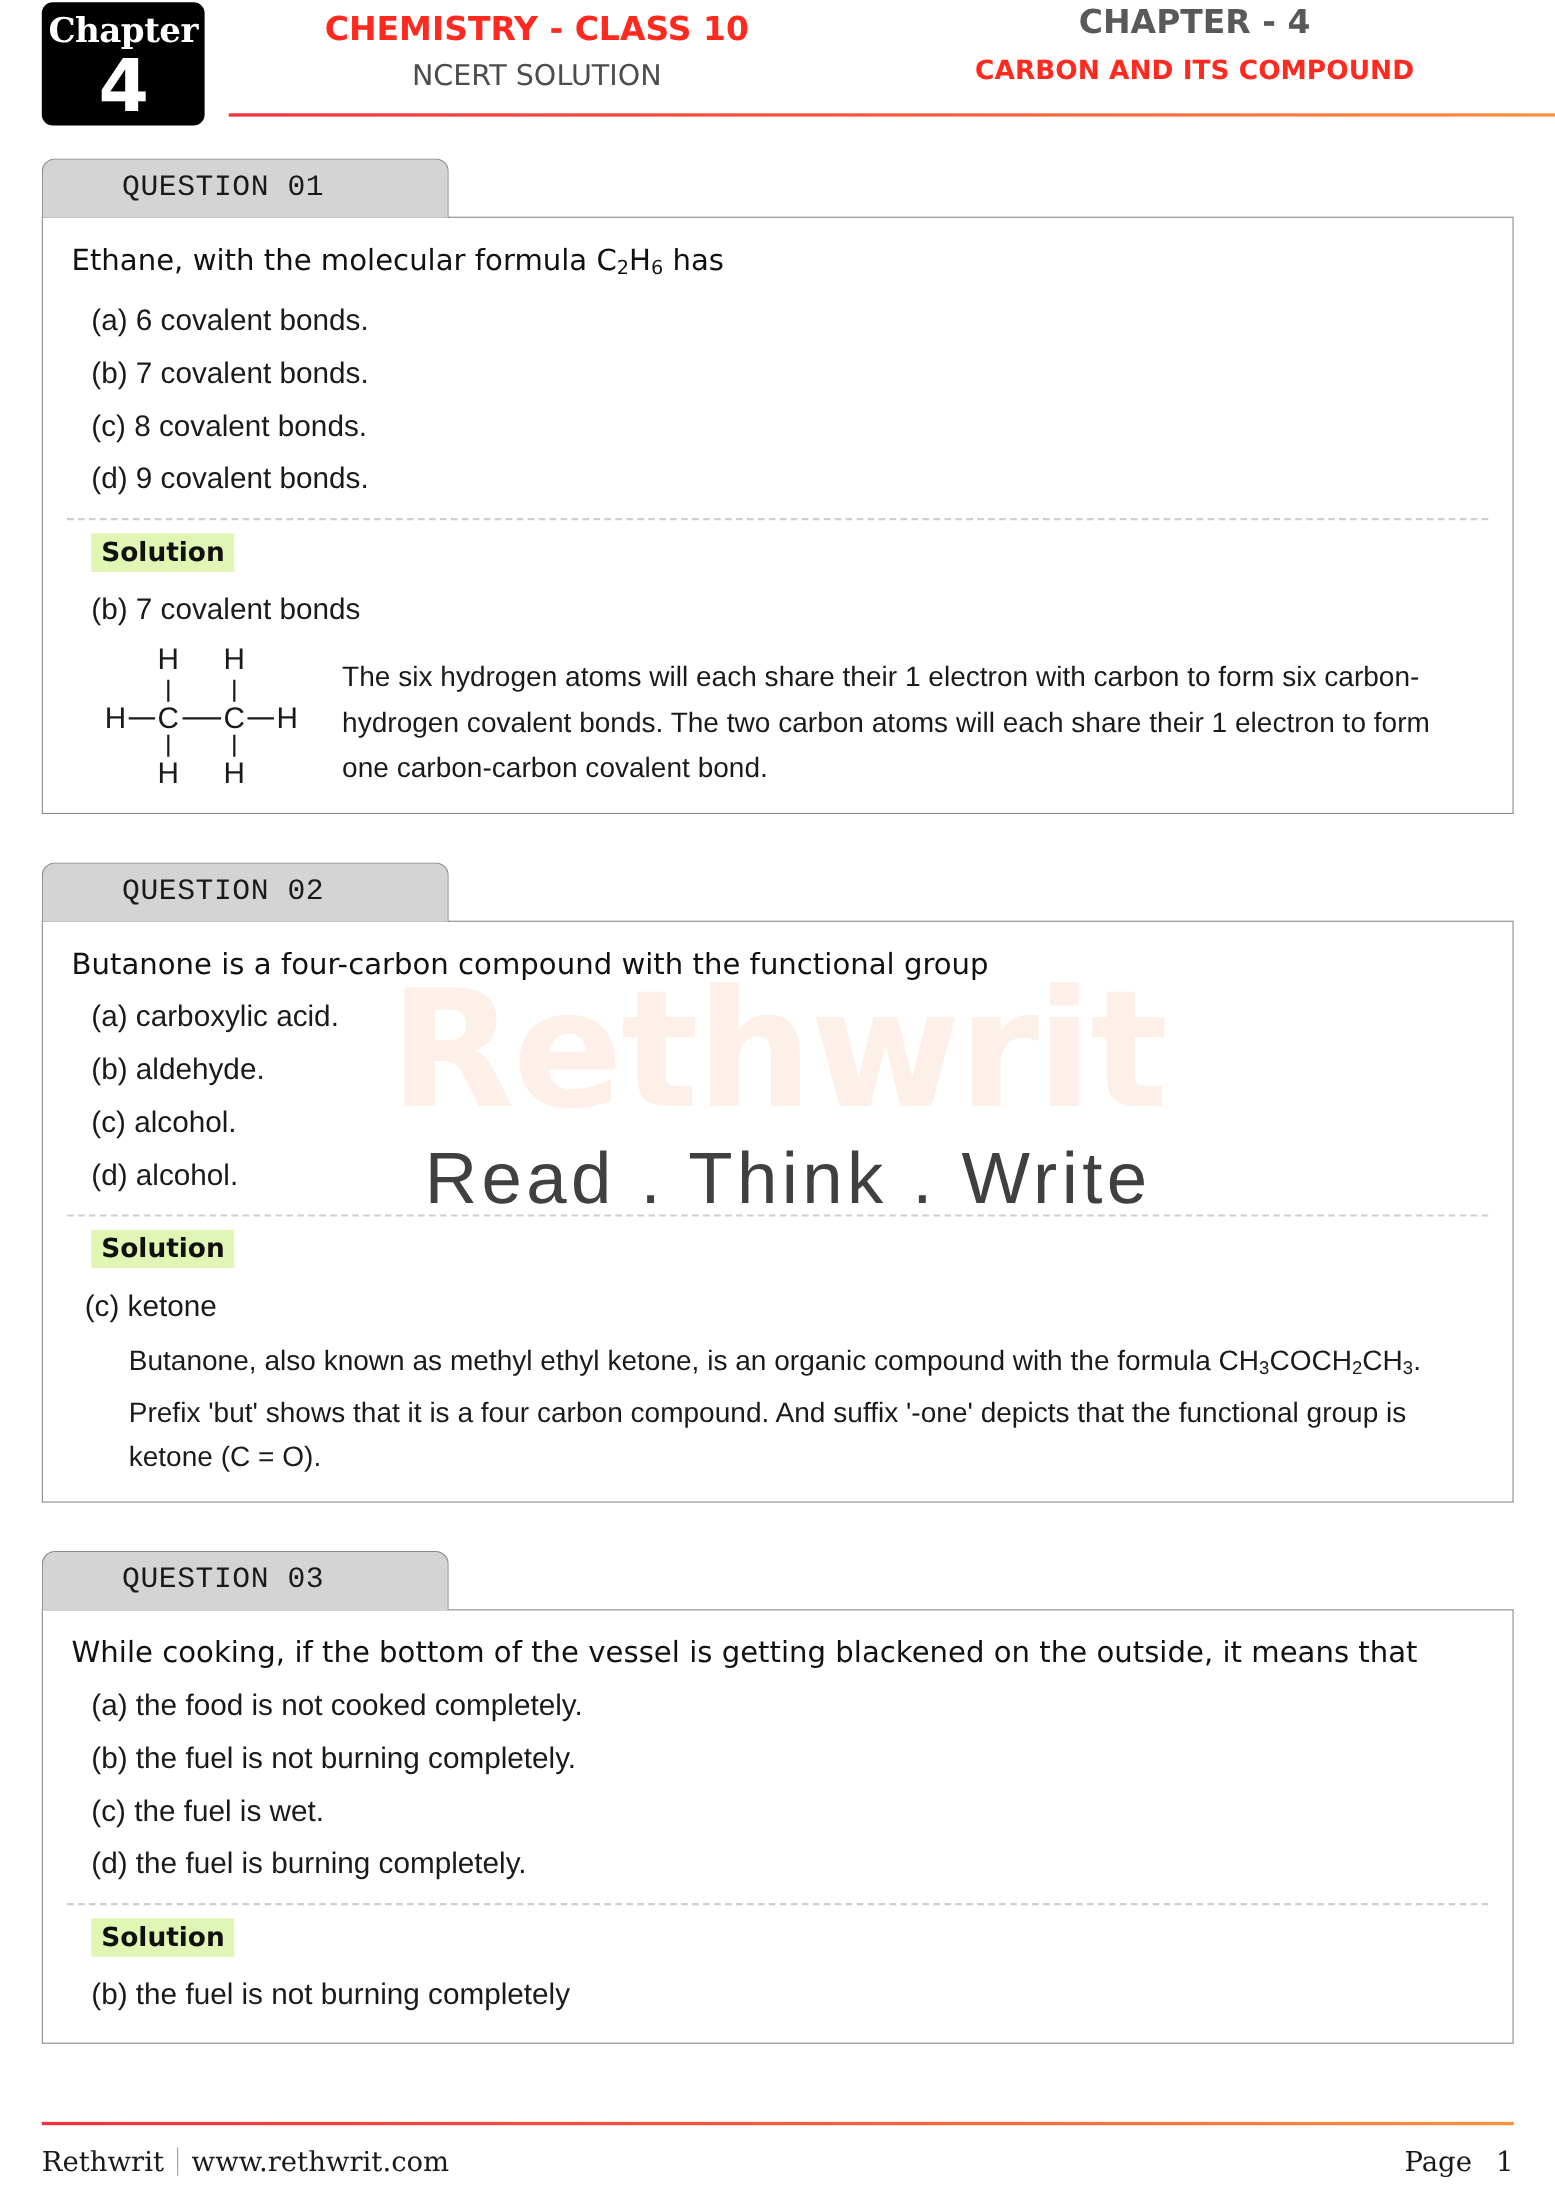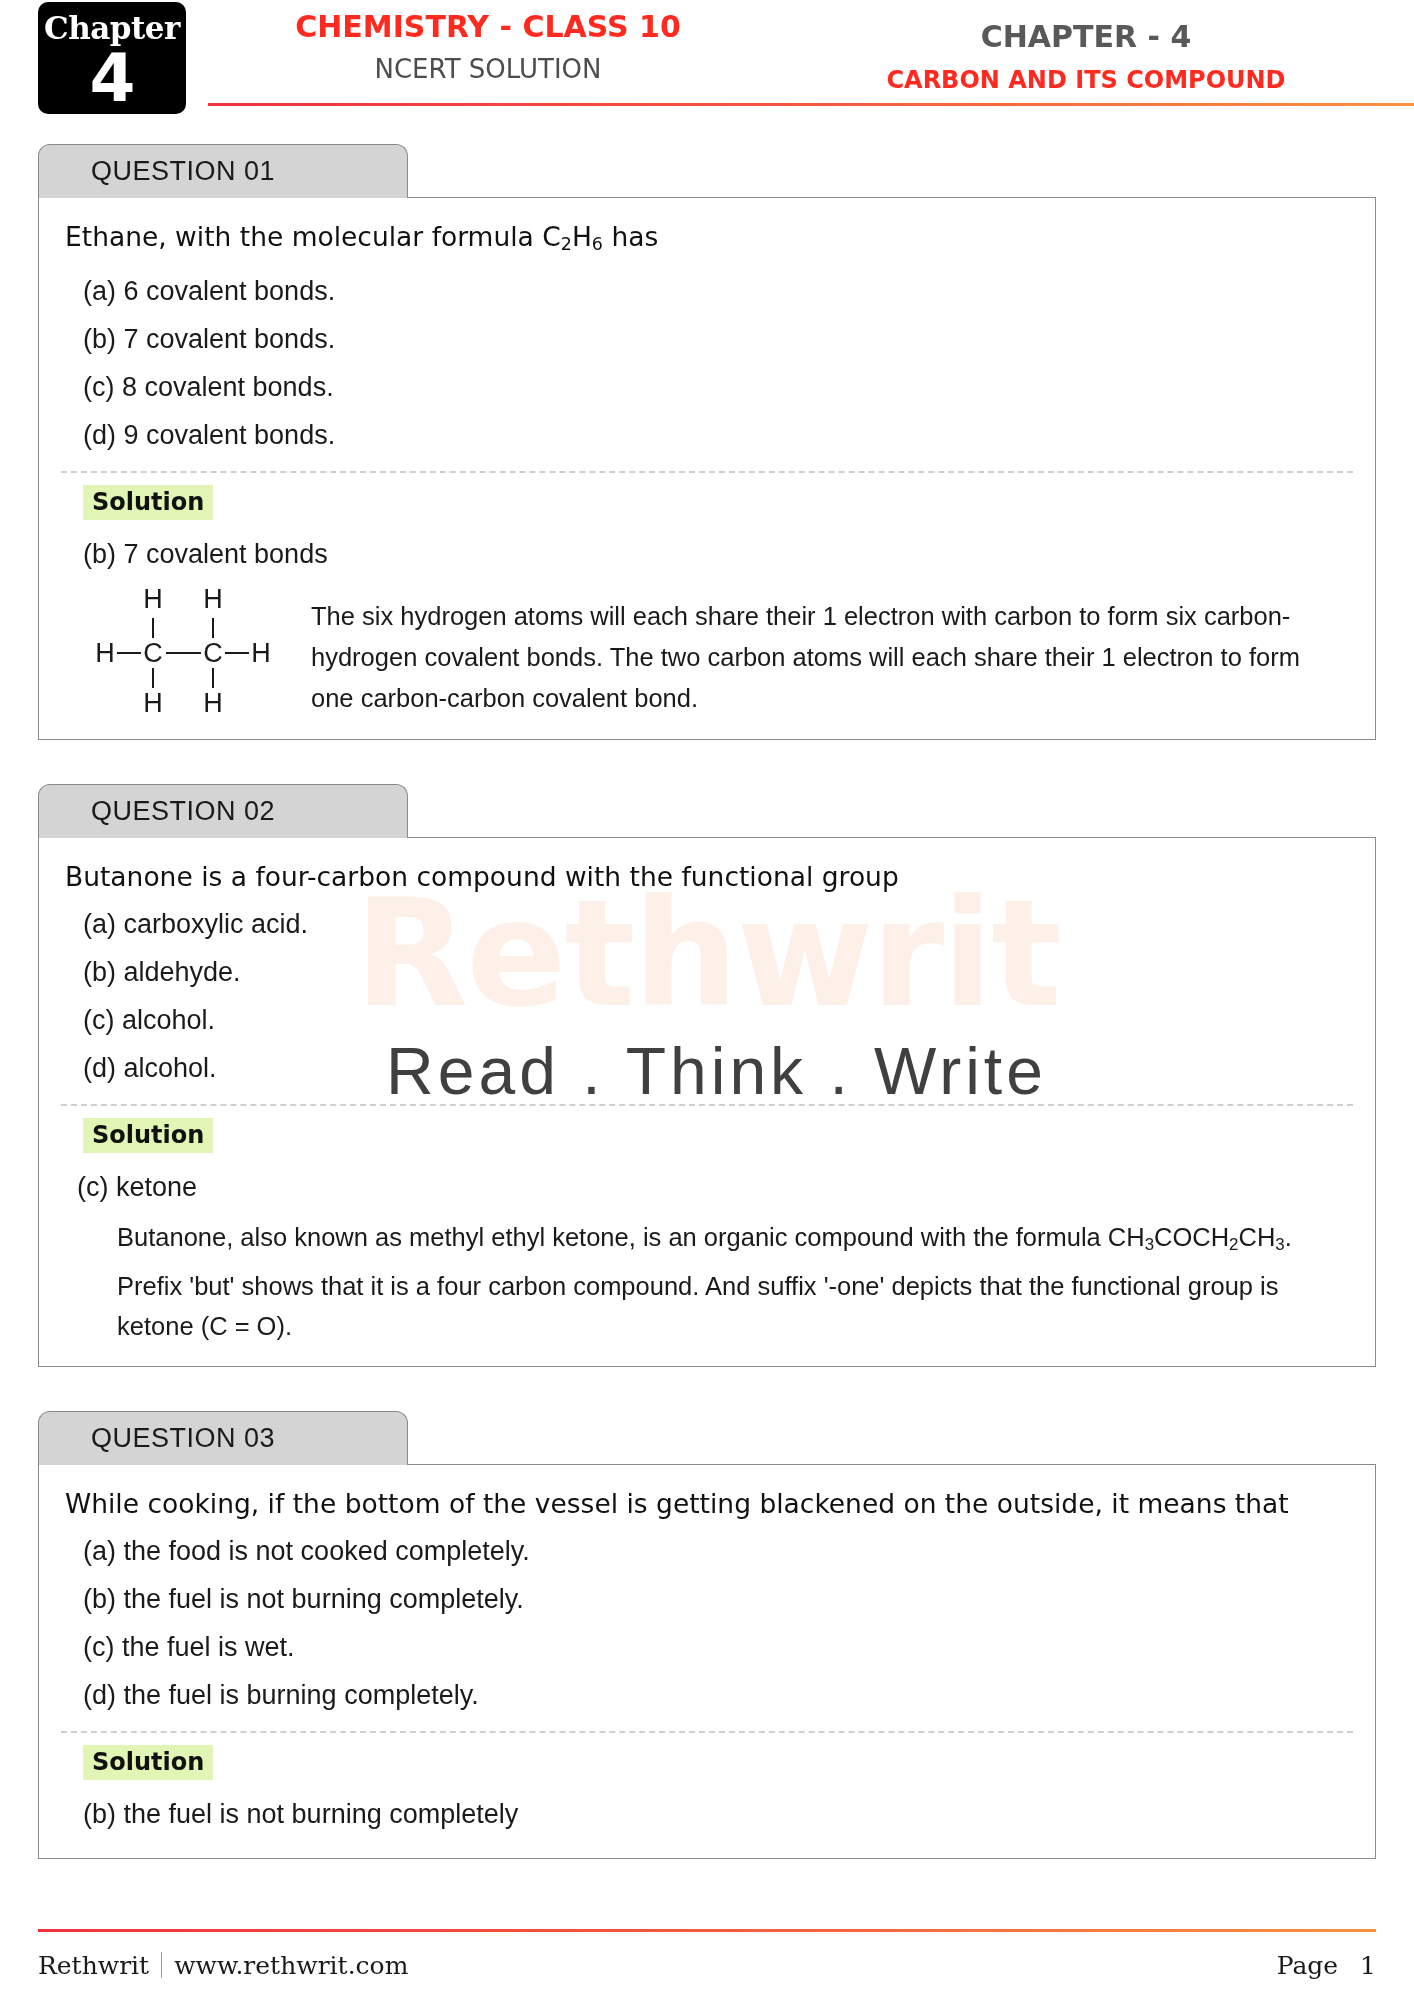--- a/index.html
+++ b/index.html
@@ -93,21 +93,21 @@
   .header-mid {
     position: absolute;
     left: 170px;
     top: 6px;
     width: 560px;
     text-align: center;
   }
   .header-right {
     position: absolute;
     left: 720px;
-    top: 16px;
+    top: 0;
     width: 656px;
     text-align: center;
   }
   .hdr-line1-red {
     font-family: "DejaVu Sans", sans-serif;
     font-weight: 700;
     font-size: 30px;
     color: #ff2a1f;
     letter-spacing: 0px;
     line-height: 42px;
@@ -152,25 +152,25 @@
   .qtab {
     width: 370px;
     height: 54px;
     background: #d4d4d4;
     border: 1px solid #8a8a8a;
     border-bottom: none;
     border-radius: 12px 12px 0 0;
     font-size: 27px;
     color: #1a1a1a;
     line-height: 52px;
-    padding-left: 52px;
+    padding-left: 72px;
     letter-spacing: 0.5px;
     position: relative;
     z-index: 3;
-    font-family: Liberation Sans, sans-serif;
+    font-family: Liberation Mono, monospace;
   }
   .qbody {
     border: 1px solid #8a8a8a;
     background: transparent;
     margin-top: -1px;
     padding: 18px 22px 20px 22px;
     position: relative;
     z-index: 1;
   }
 

